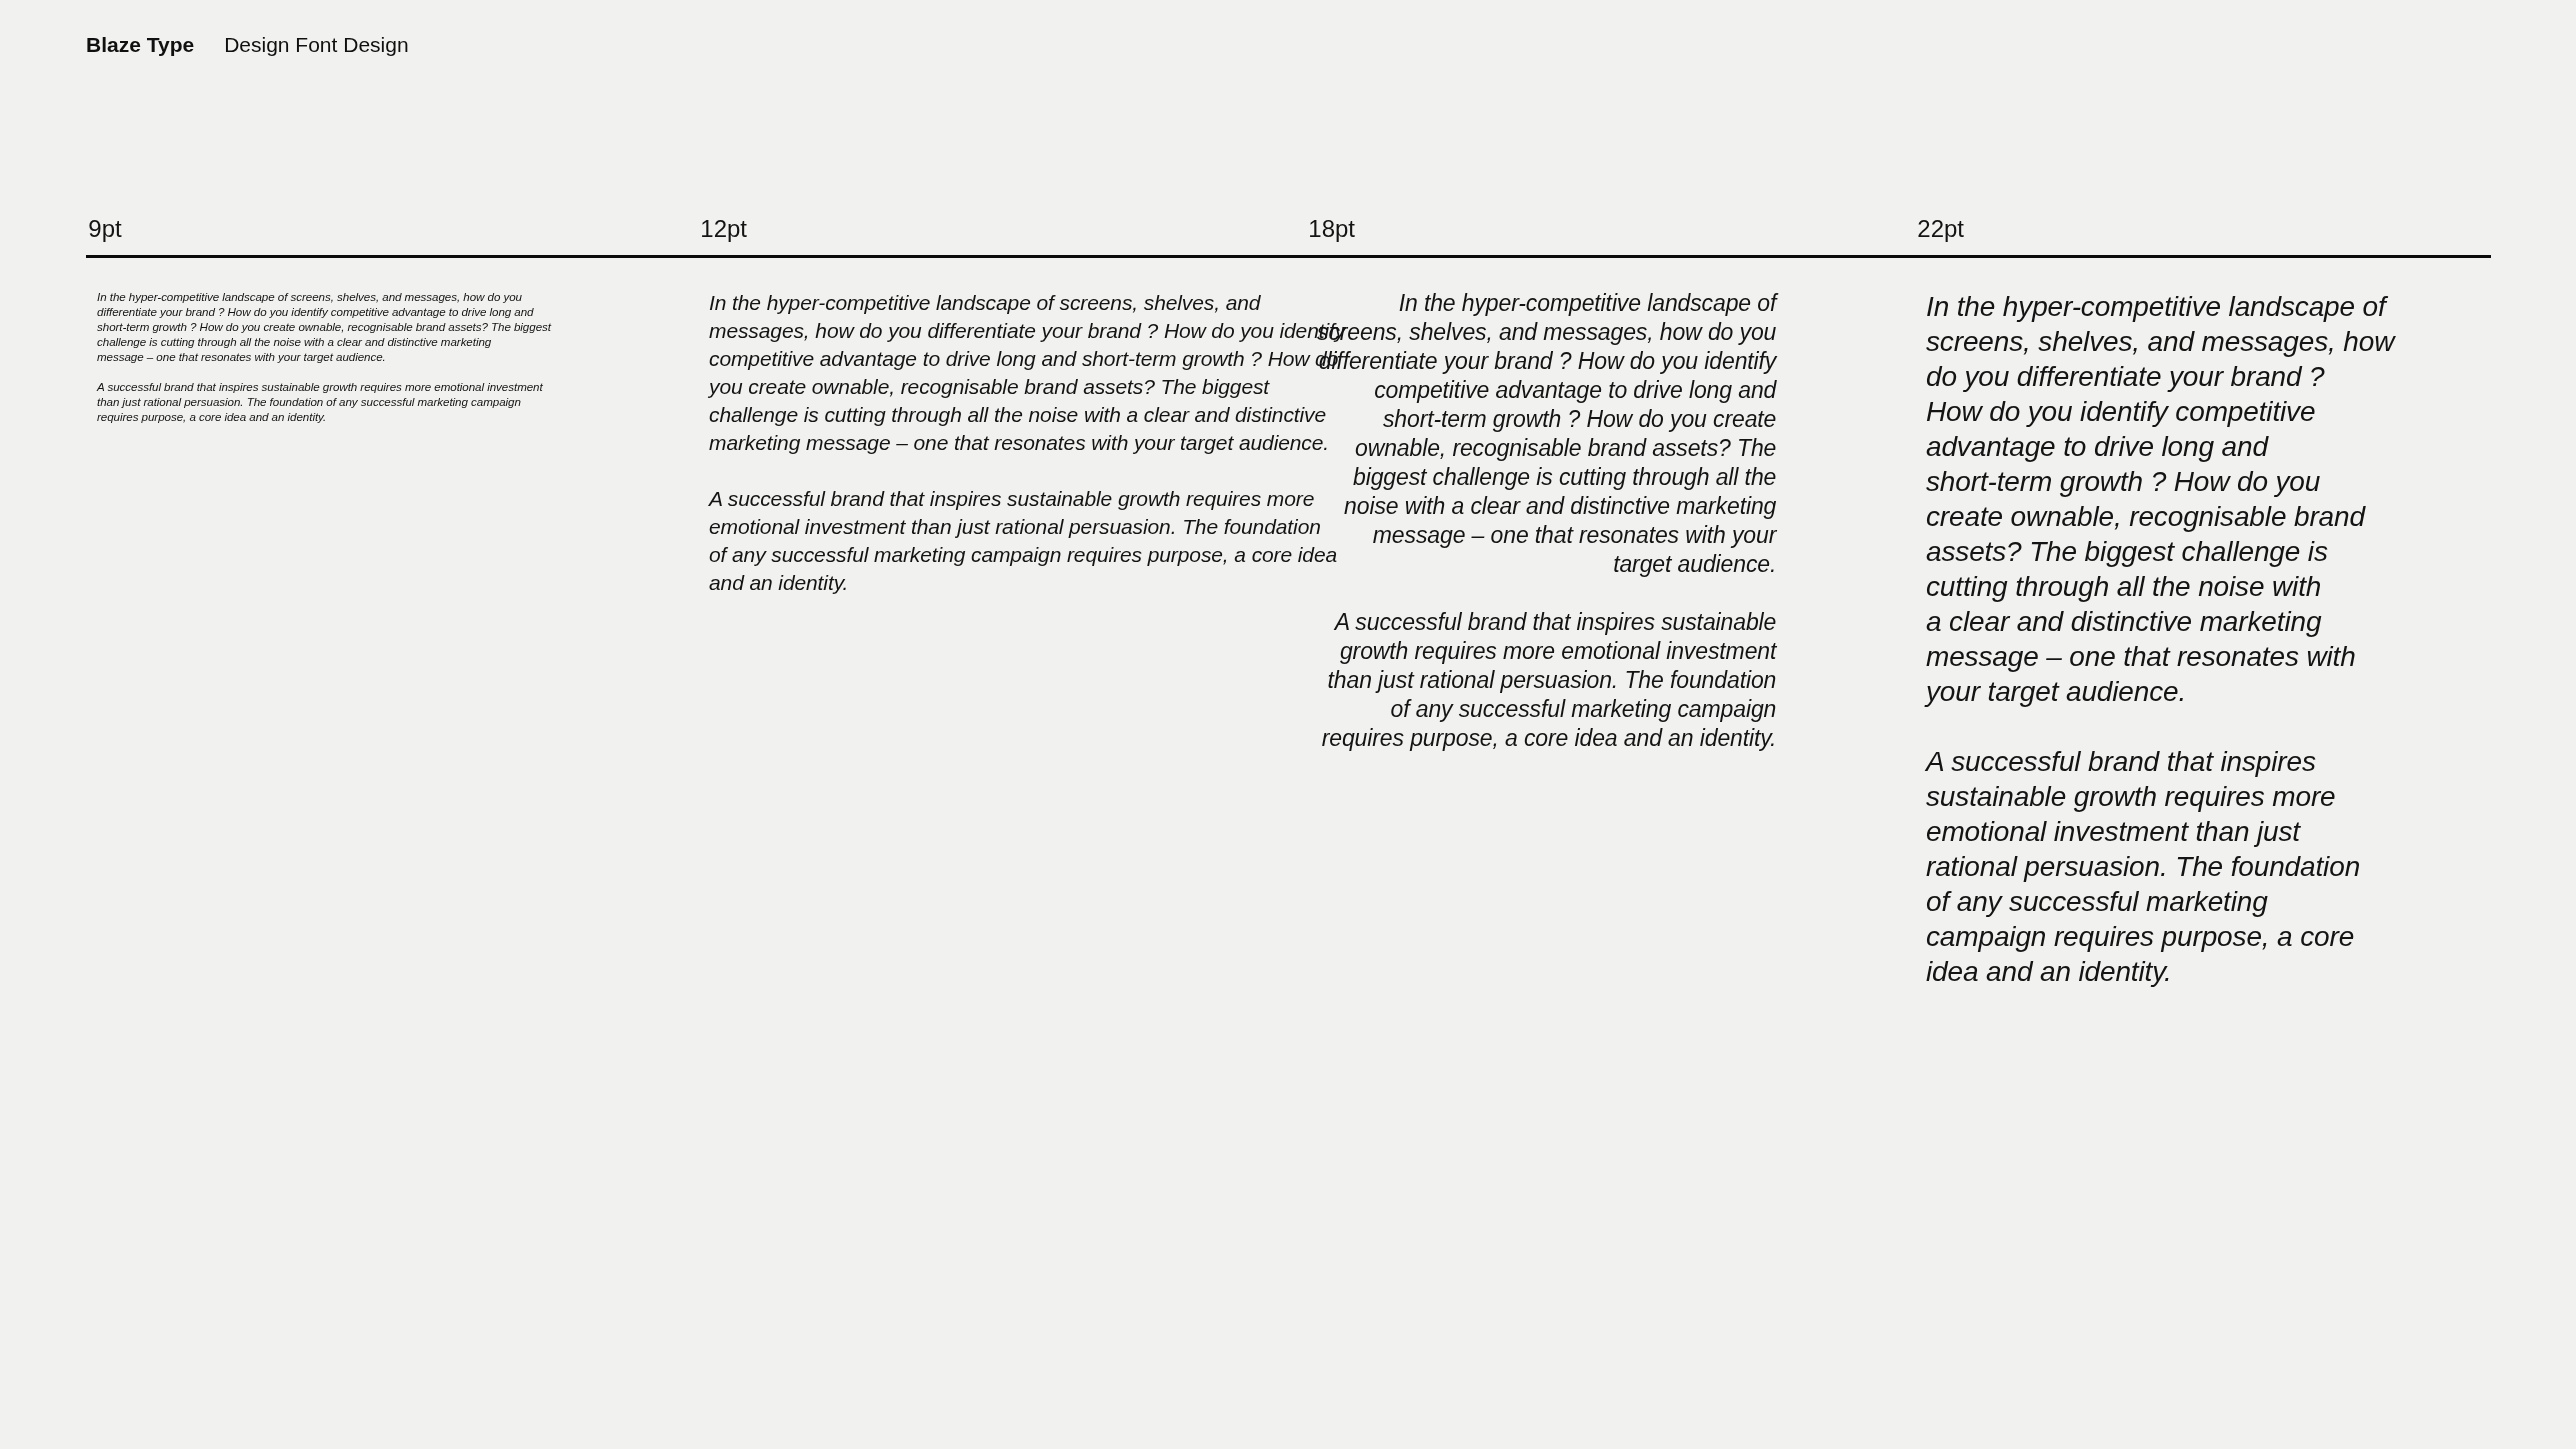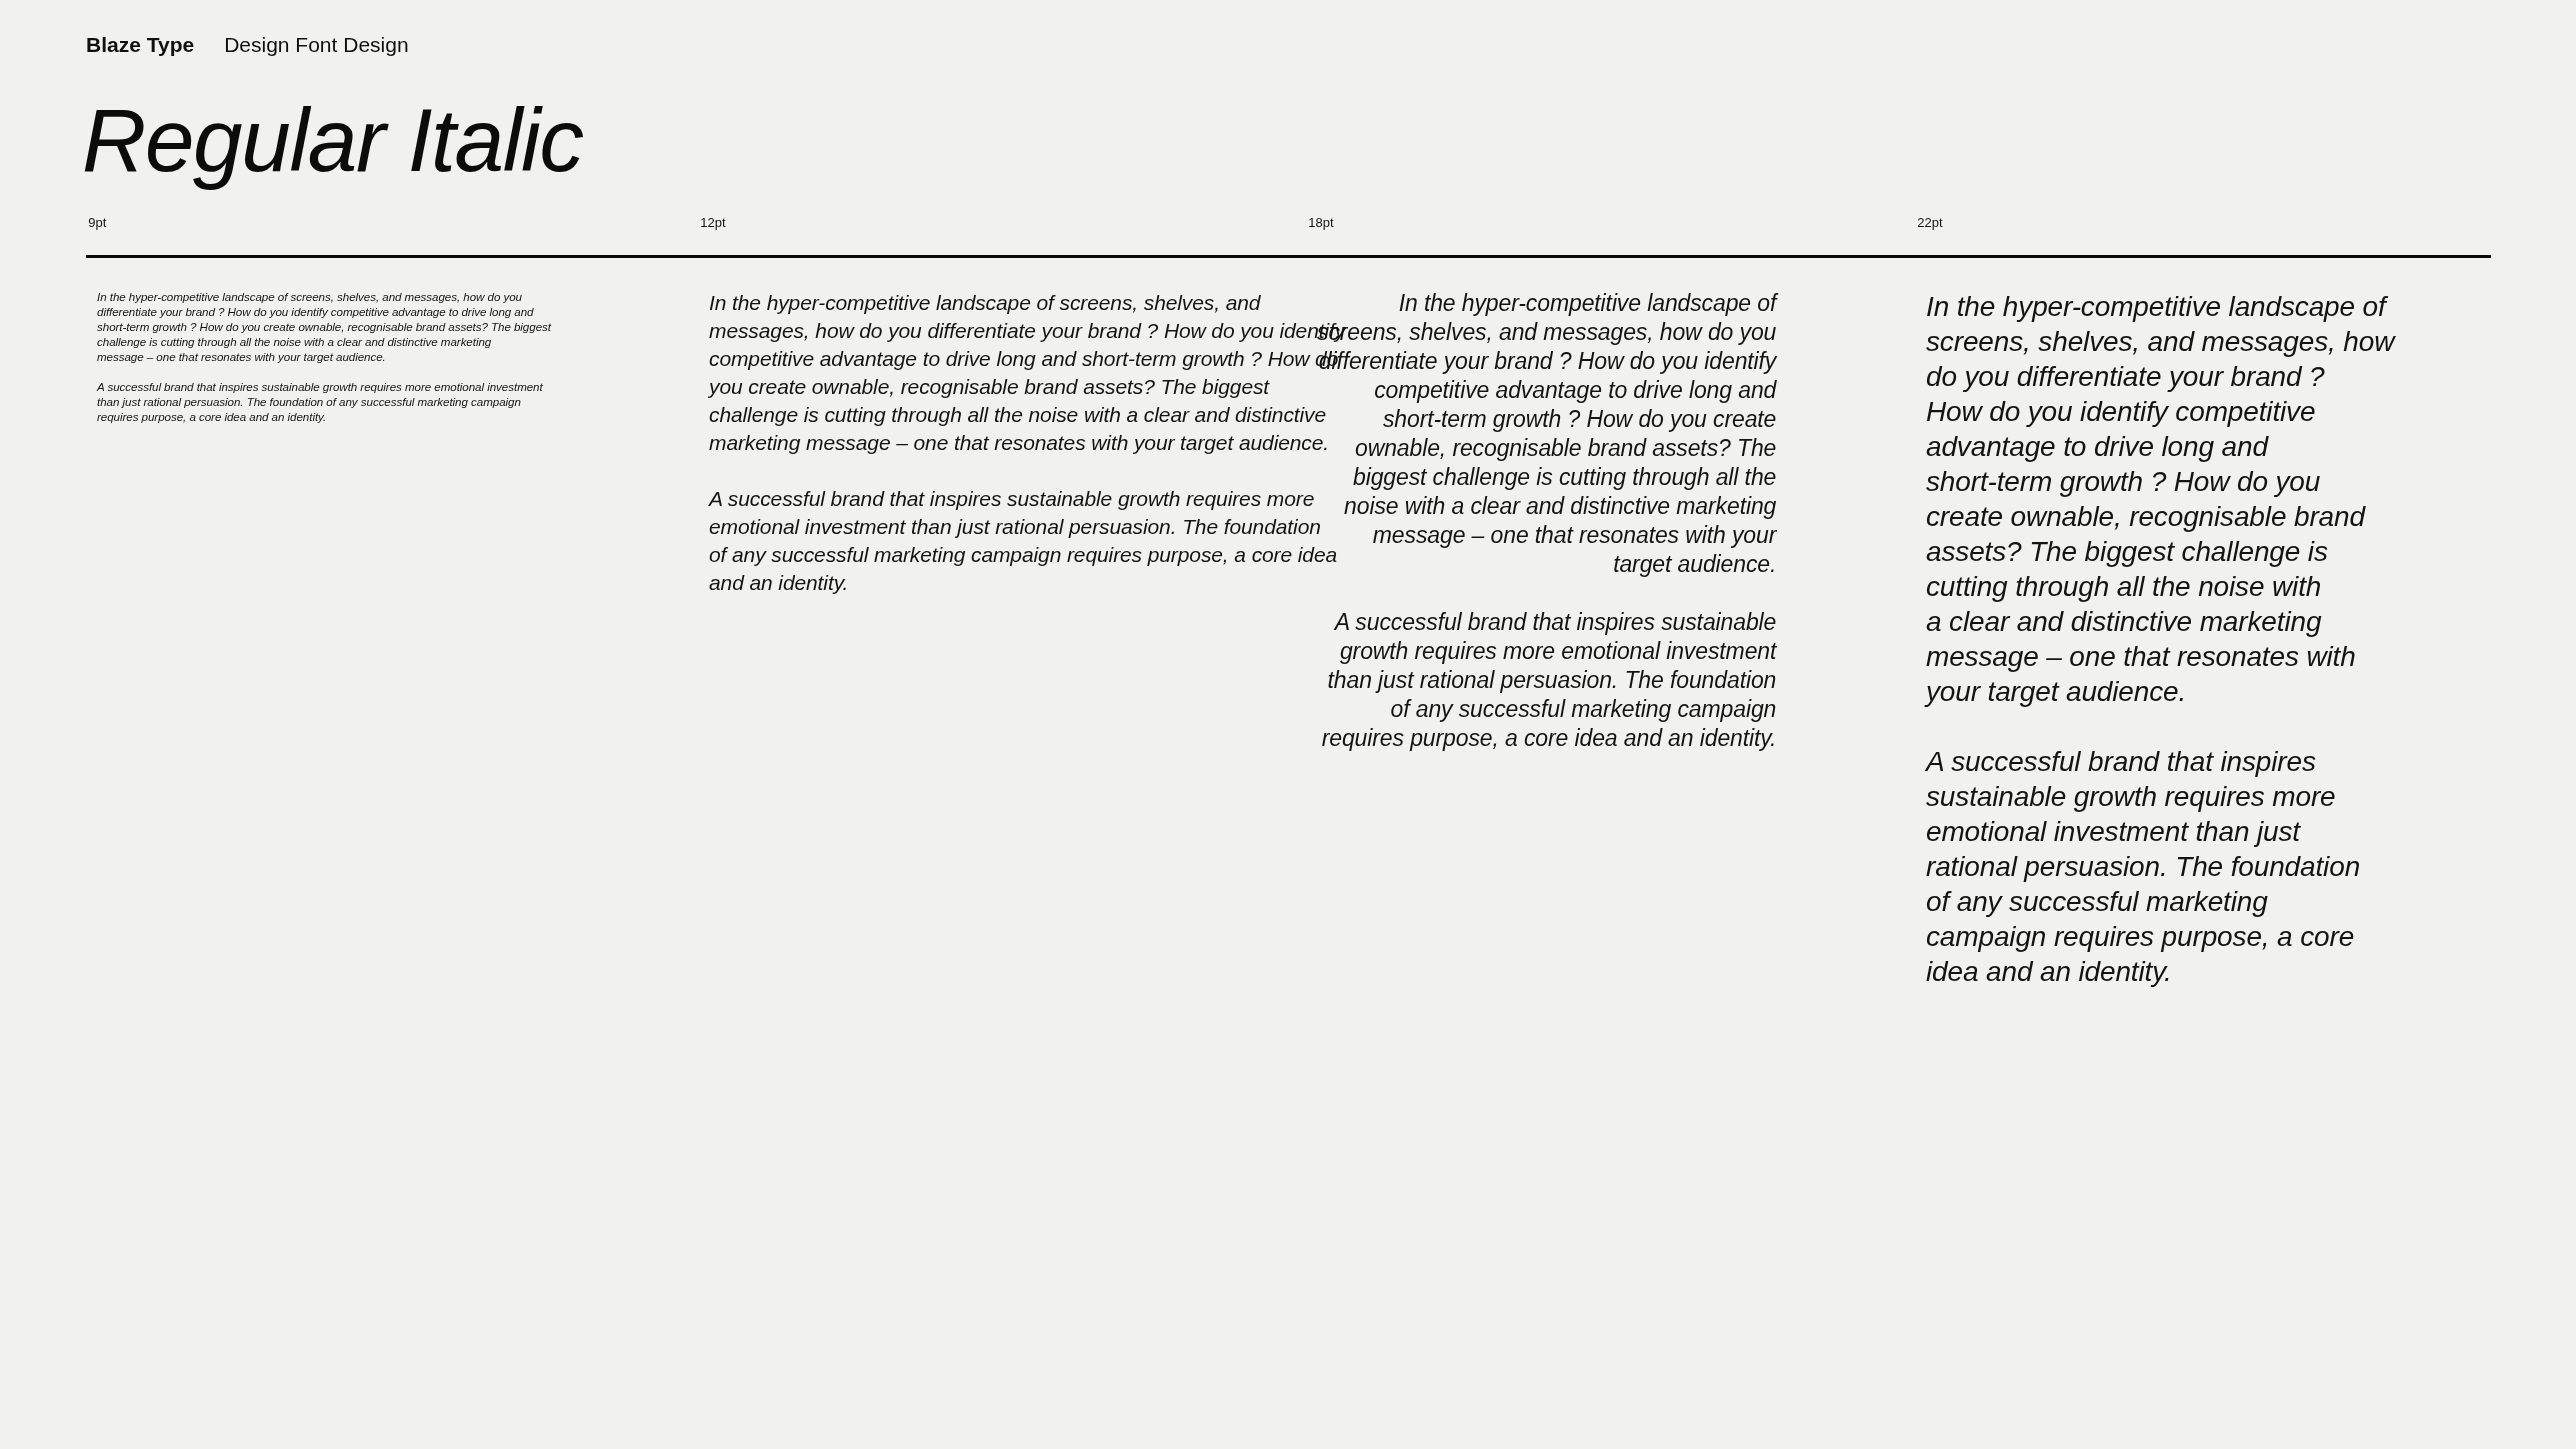--- a/index.html
+++ b/index.html
@@ -69,21 +69,21 @@
     width: 576px;
   }
   .col-0 { left: 87px; }
   .col-1 { left: 699px; text-decoration: underline; }
   .col-2 { left: 1307px; text-align: right; }
   .col-3 { left: 1916px; }
   .size-label {
     position: absolute;
     left: 1.3px;
     top: 216px;
-    font-size: 13px;
+    font-size: 24px;
     line-height: 1.1;
     font-style: normal;
     color: #141414;
   }
   .sample-text {
     position: absolute;
     left: 10px;
     top: 289px;
     font-style: italic;
     white-space: pre;
@@ -98,21 +98,20 @@
 </head>
 <body>
 
 <div class="page">
 
   <header class="site-header">
     <span class="brand">Blaze Type</span>
     <span class="tagline">Design Font Design</span>
   </header>
 
-  <h1 class="style-title">Regular Italic</h1>
 
   <div class="rule"></div>
 
   <section class="columns">
 
     <div class="col col-0">
       <div class="size-label">9pt</div>
       <div class="sample-text">In the hyper-competitive landscape of screens, shelves, and messages, how do you
 differentiate your brand ? How do you identify competitive advantage to drive long and
 short-term growth ? How do you create ownable, recognisable brand assets? The biggest

